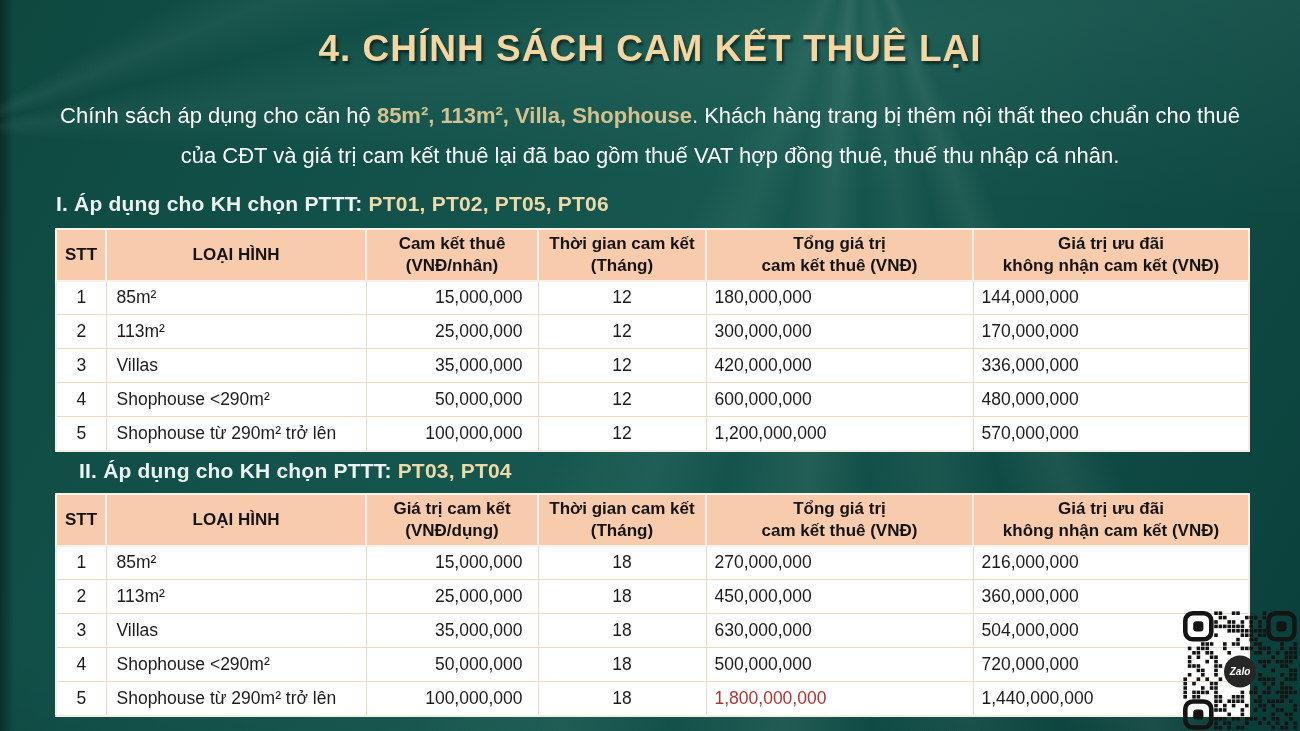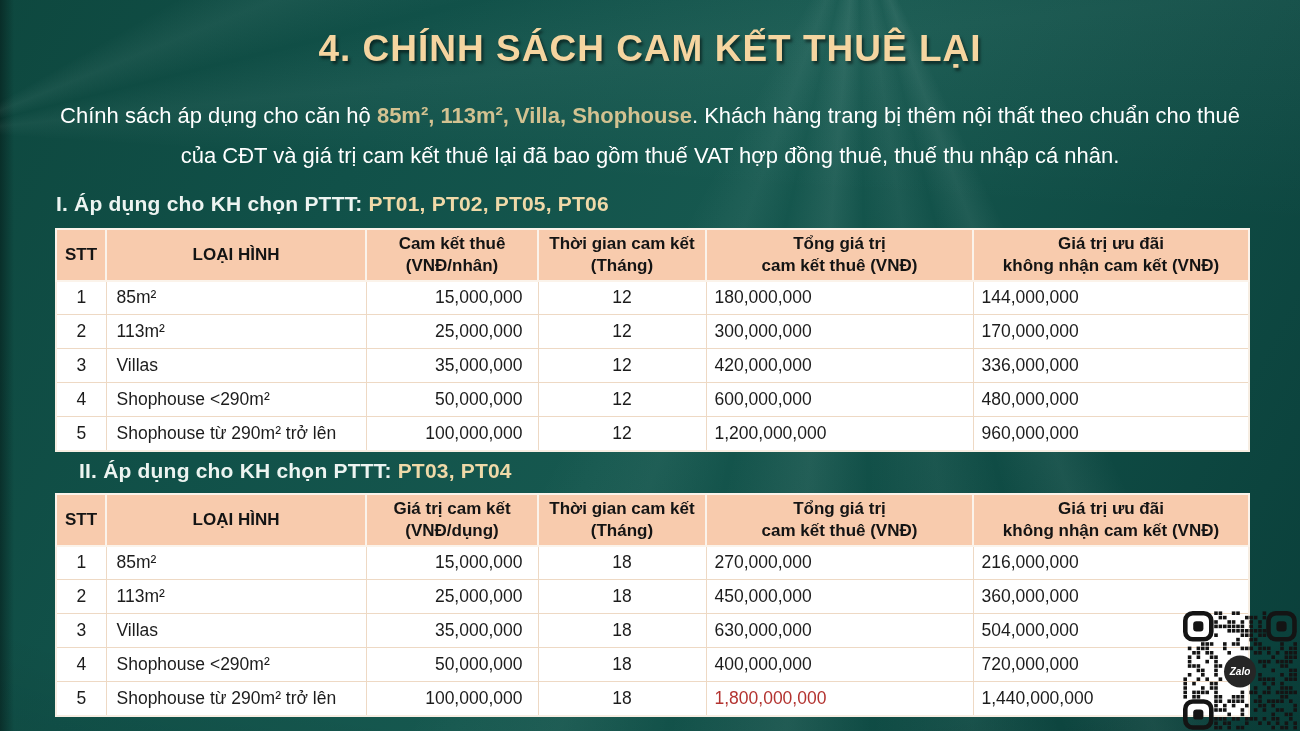--- a/index.html
+++ b/index.html
@@ -142,21 +142,21 @@
         <td class="ac">12</td>
         <td class="ar">600,000,000</td>
         <td class="ar">480,000,000</td>
       </tr>
       <tr>
         <td class="ac">5</td>
         <td class="al">Shophouse từ 290m² trở lên</td>
         <td class="ar-sm">100,000,000</td>
         <td class="ac">12</td>
         <td class="ar">1,200,000,000</td>
-        <td class="ar">960,000,000</td>
+        <td class="ar">570,000,000</td>
       </tr>
     </tbody>
   </table>
 
   <h2 class="sec-heading sec2-heading"><span>II. Áp dụng cho KH chọn PTTT: </span><span class="gold">PT03, PT04</span></h2>
 
   <table class="policy-table table2">
     <colgroup>
       <col style="width:50px">
         <col style="width:260px">
@@ -202,21 +202,21 @@
         <td class="ar-sm">35,000,000</td>
         <td class="ac">18</td>
         <td class="ar">630,000,000</td>
         <td class="ar">504,000,000</td>
       </tr>
       <tr>
         <td class="ac">4</td>
         <td class="al">Shophouse &lt;290m²</td>
         <td class="ar-sm">50,000,000</td>
         <td class="ac">18</td>
-        <td class="ar">400,000,000</td>
+        <td class="ar">500,000,000</td>
         <td class="ar">720,000,000</td>
       </tr>
       <tr>
         <td class="ac">5</td>
         <td class="al">Shophouse từ 290m² trở lên</td>
         <td class="ar-sm">100,000,000</td>
         <td class="ac">18</td>
         <td class="ar red">1,800,000,000</td>
         <td class="ar">1,440,000,000</td>
       </tr>

